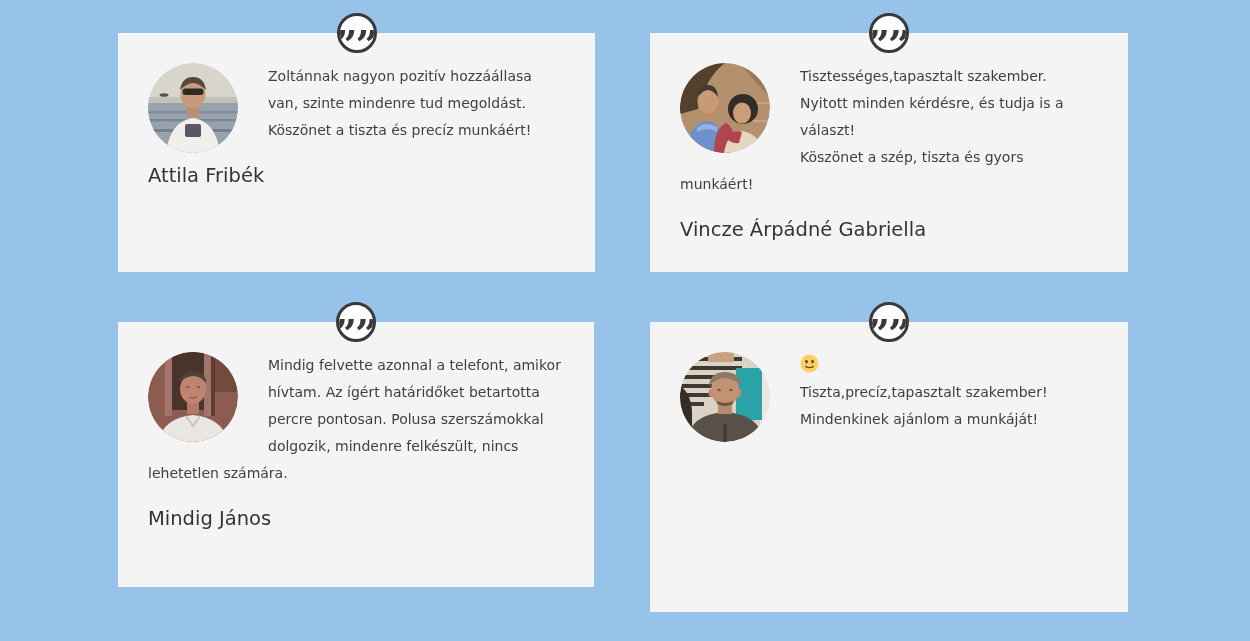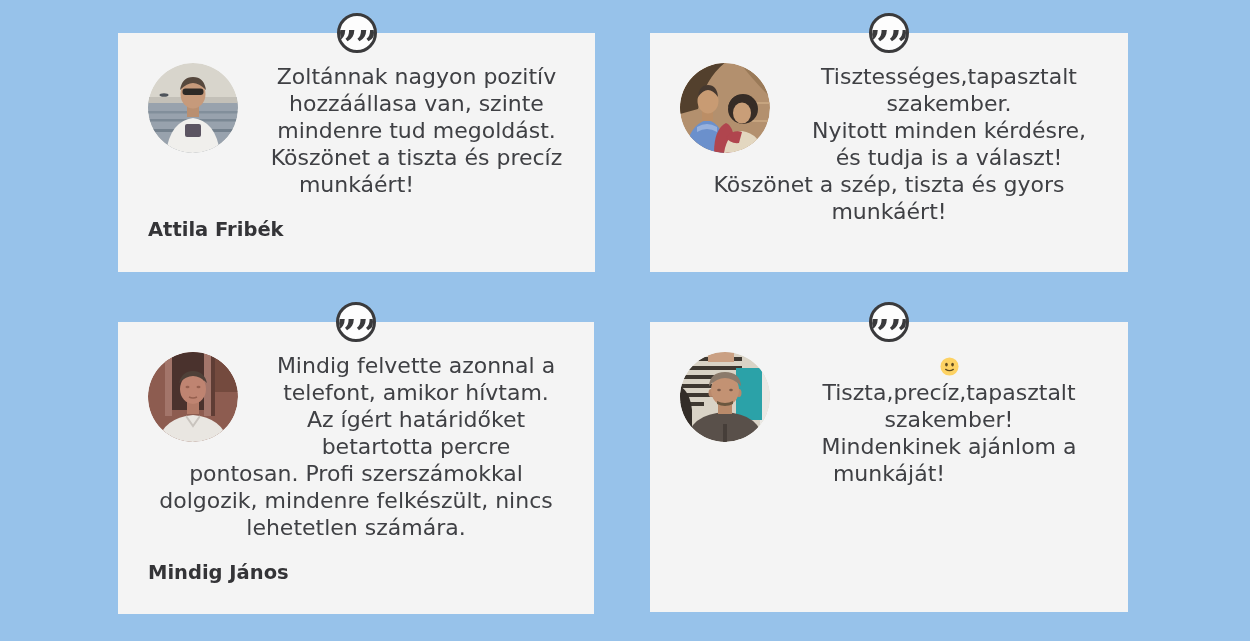--- a/index.html
+++ b/index.html
@@ -48,32 +48,31 @@
     float:left;
     width:90px; height:90px;
     border-radius:50%;
     overflow:hidden;
     margin:0 30px 0 0;
   }
   .avatar svg { display:block; }
 
   .quote-text {
     margin:0;
-    font-size:22px;
+    font-size:14px;
     line-height:27px;
     color:#3f4044;
     white-space:pre-line;
-    text-align:center;
   }
   .author {
     clear:both;
     margin:18px 0 0 0;
     font-size:19.5px;
     line-height:27px;
-    font-weight:bold;
+    font-weight:normal;
     color:#343437;
   }
   .smiley {
     display:inline-block;
     width:19px; height:19px;
     vertical-align:-3px;
   }
 </style>
 </head>
 <body>
@@ -138,20 +137,21 @@
           <ellipse cx="62" cy="50" rx="9" ry="10.5" fill="#c99e78"></ellipse>
           <path d="M48 44 Q51 31 63 32 Q75 33 77 46 Q70 38 62 39 Q54 39 48 44 Z" fill="#362c26"></path>
           <path d="M44 90 Q47 70 62 68 Q80 71 83 90 Z" fill="#e3d7c0"></path>
           <path d="M46 74 Q54 66 62 69 L59 80 Q50 81 46 74 Z" fill="#b0454e"></path>
         </g>
       </svg>
     </div>
     <p class="quote-text">Tisztességes,tapasztalt szakember.
 Nyitott minden kérdésre, és tudja is a választ!
 Köszönet a szép, tiszta és gyors munkáért!</p>
+    <p class="author">Vincze Árpádné Gabriella</p>
   </article>
 
   <article class="card card-3">
     <div class="quote-badge">
       <span>””</span>
     </div>
     <div class="avatar">
       <svg viewBox="0 0 90 90" width="90" height="90">
         <defs>
             <clipPath id="av3c">
@@ -169,21 +169,21 @@
           <path d="M38 64 L45 74 L52 64" fill="none" stroke="#c9c4be" stroke-width="2"></path>
           <rect x="39" y="49" width="12" height="13" fill="#b27a67"></rect>
           <ellipse cx="45" cy="37" rx="13" ry="15" fill="#bf8471"></ellipse>
           <path d="M31 31 Q34 19 45 19 Q56 19 59 31 Q52 24 45 24 Q38 24 31 31 Z" fill="#4f4038"></path>
           <ellipse cx="39.5" cy="35" rx="2" ry="1.2" fill="#96604f"></ellipse>
           <ellipse cx="50.5" cy="35" rx="2" ry="1.2" fill="#96604f"></ellipse>
           <path d="M41 45 Q45 47 49 45" stroke="#96604f" stroke-width="1.5" fill="none"></path>
         </g>
       </svg>
     </div>
-    <p class="quote-text">Mindig felvette azonnal a telefont, amikor hívtam. Az ígért határidőket betartotta percre pontosan. Profi szerszámokkal dolgozik, mindenre felkészült, nincs lehetetlen számára.</p>
+    <p class="quote-text">Mindig felvette azonnal a telefont, amikor hívtam. Az ígért határidőket betartotta percre pontosan. Polusa szerszámokkal dolgozik, mindenre felkészült, nincs lehetetlen számára.</p>
     <p class="author">Mindig János</p>
   </article>
 
   <article class="card card-4">
     <div class="quote-badge">
       <span>””</span>
     </div>
     <div class="avatar">
       <svg viewBox="0 0 90 90" width="90" height="90">
         <defs>

